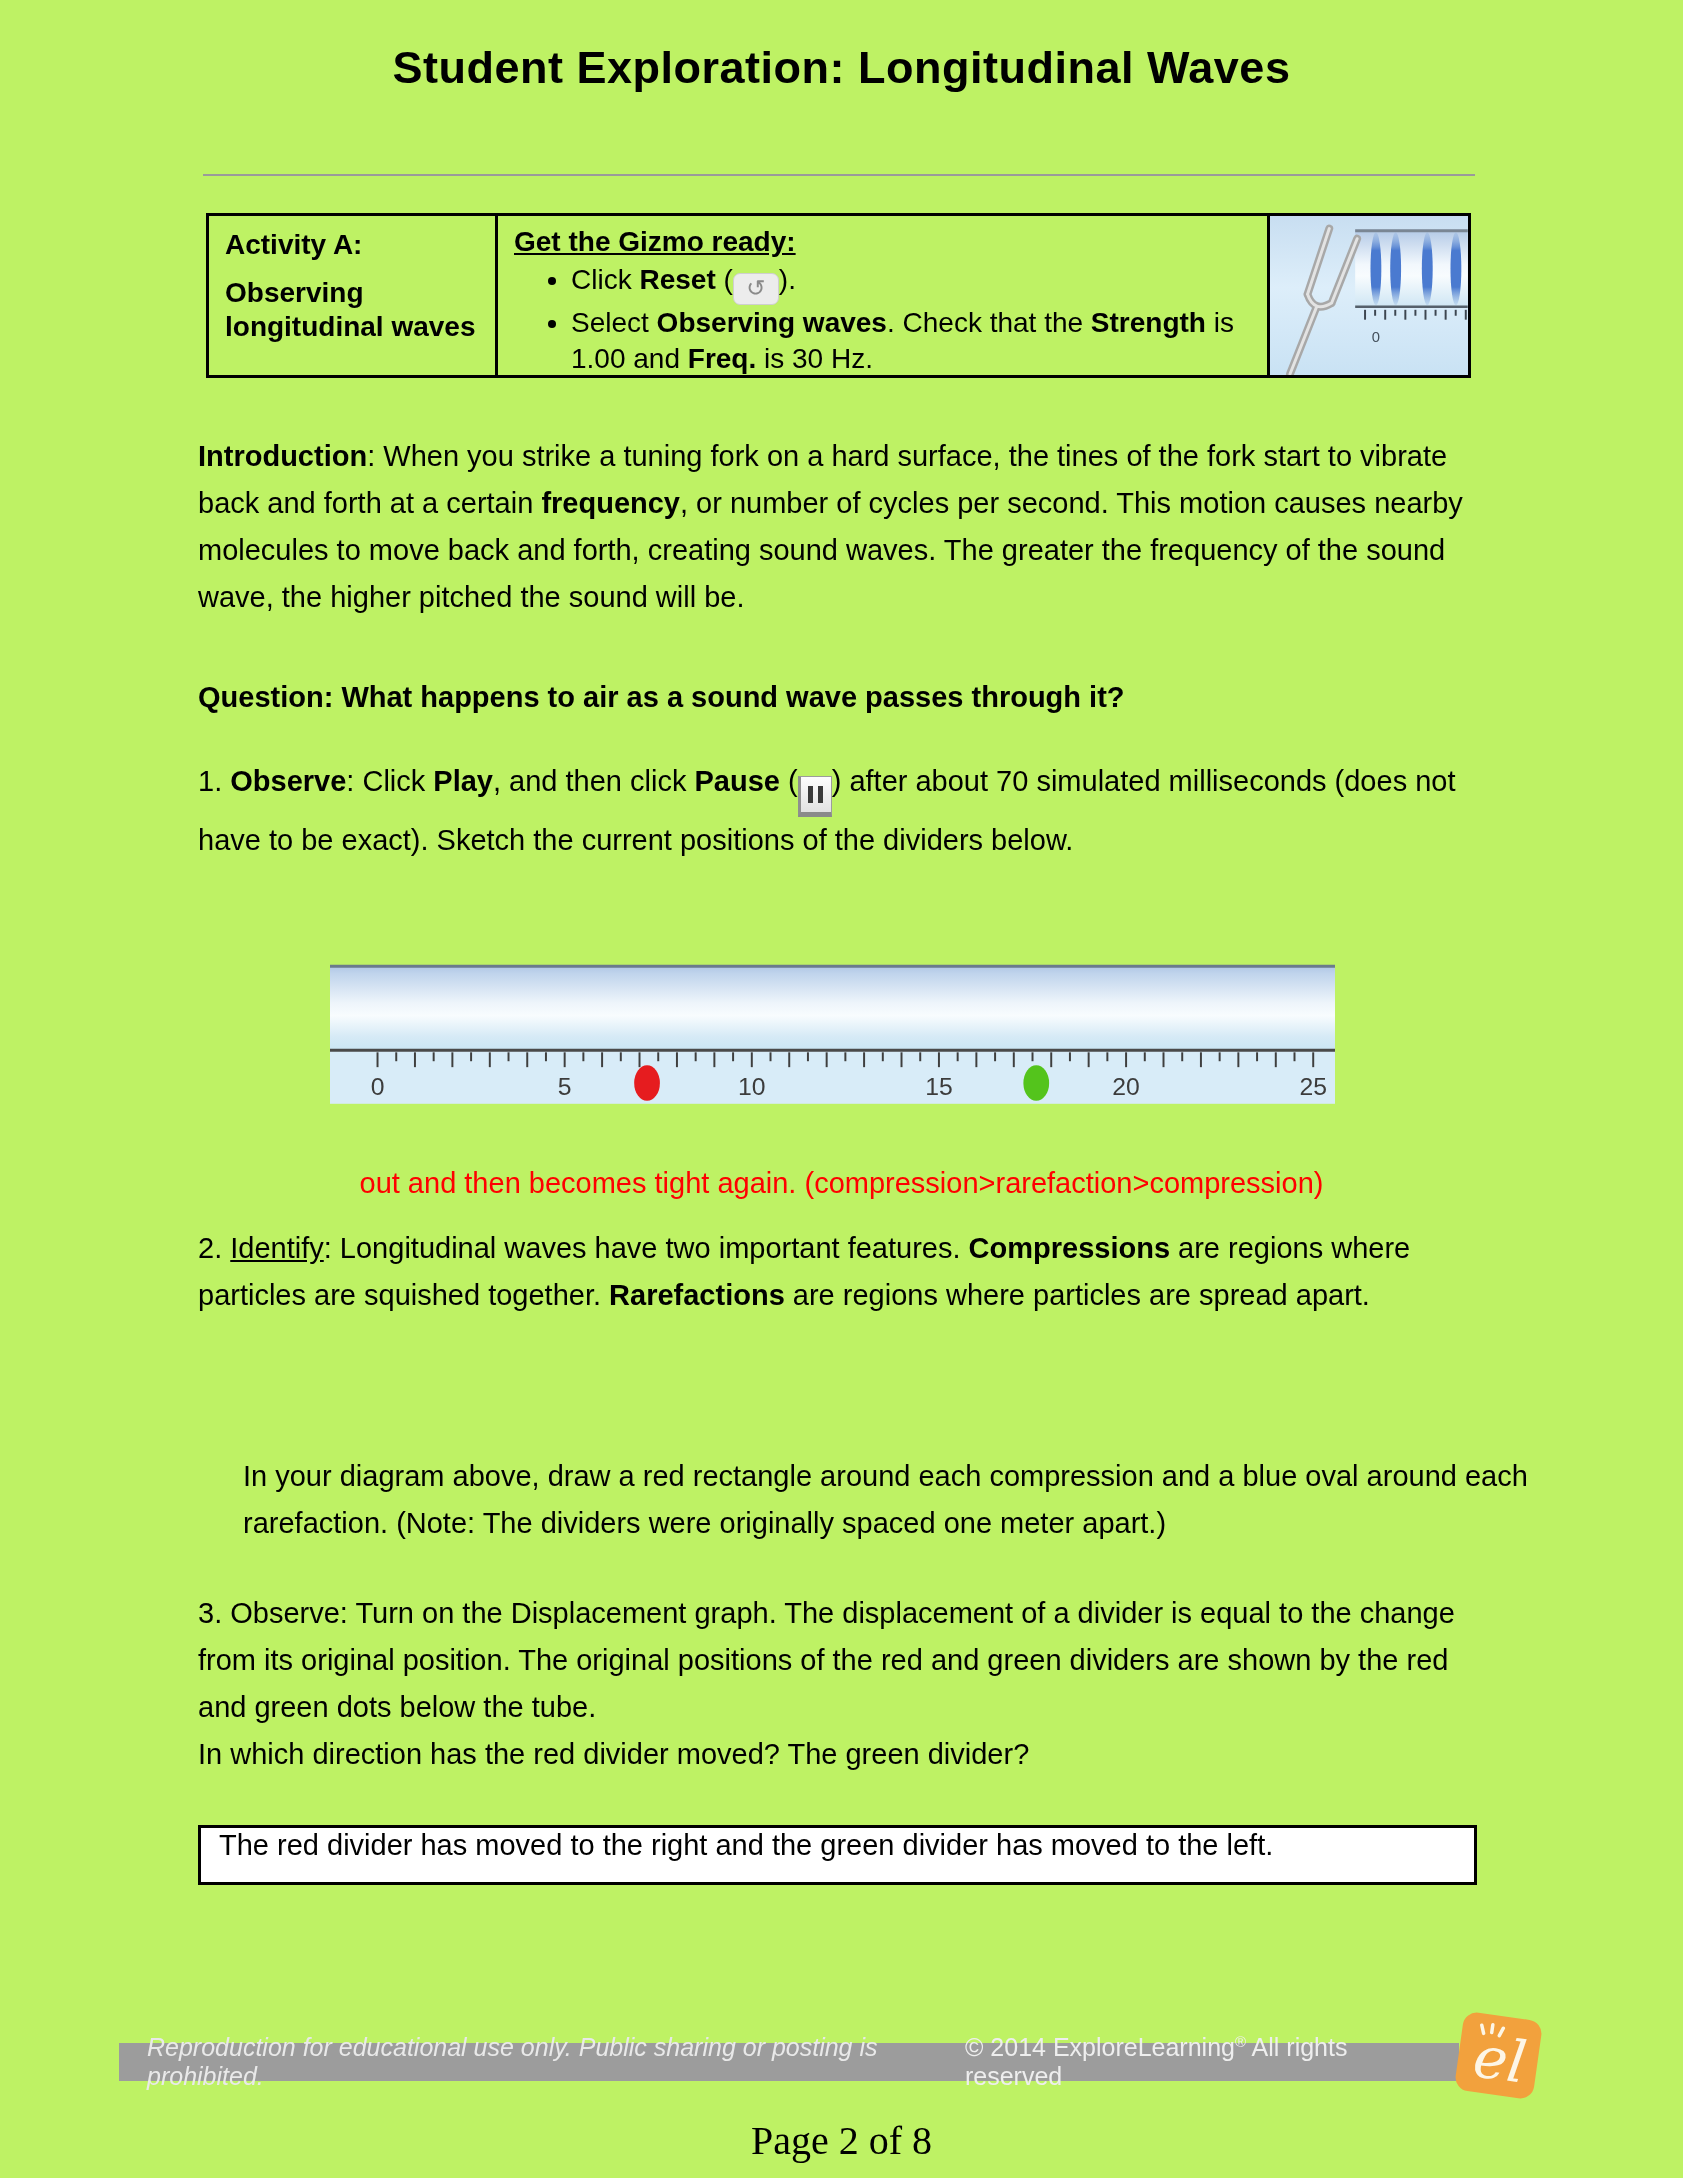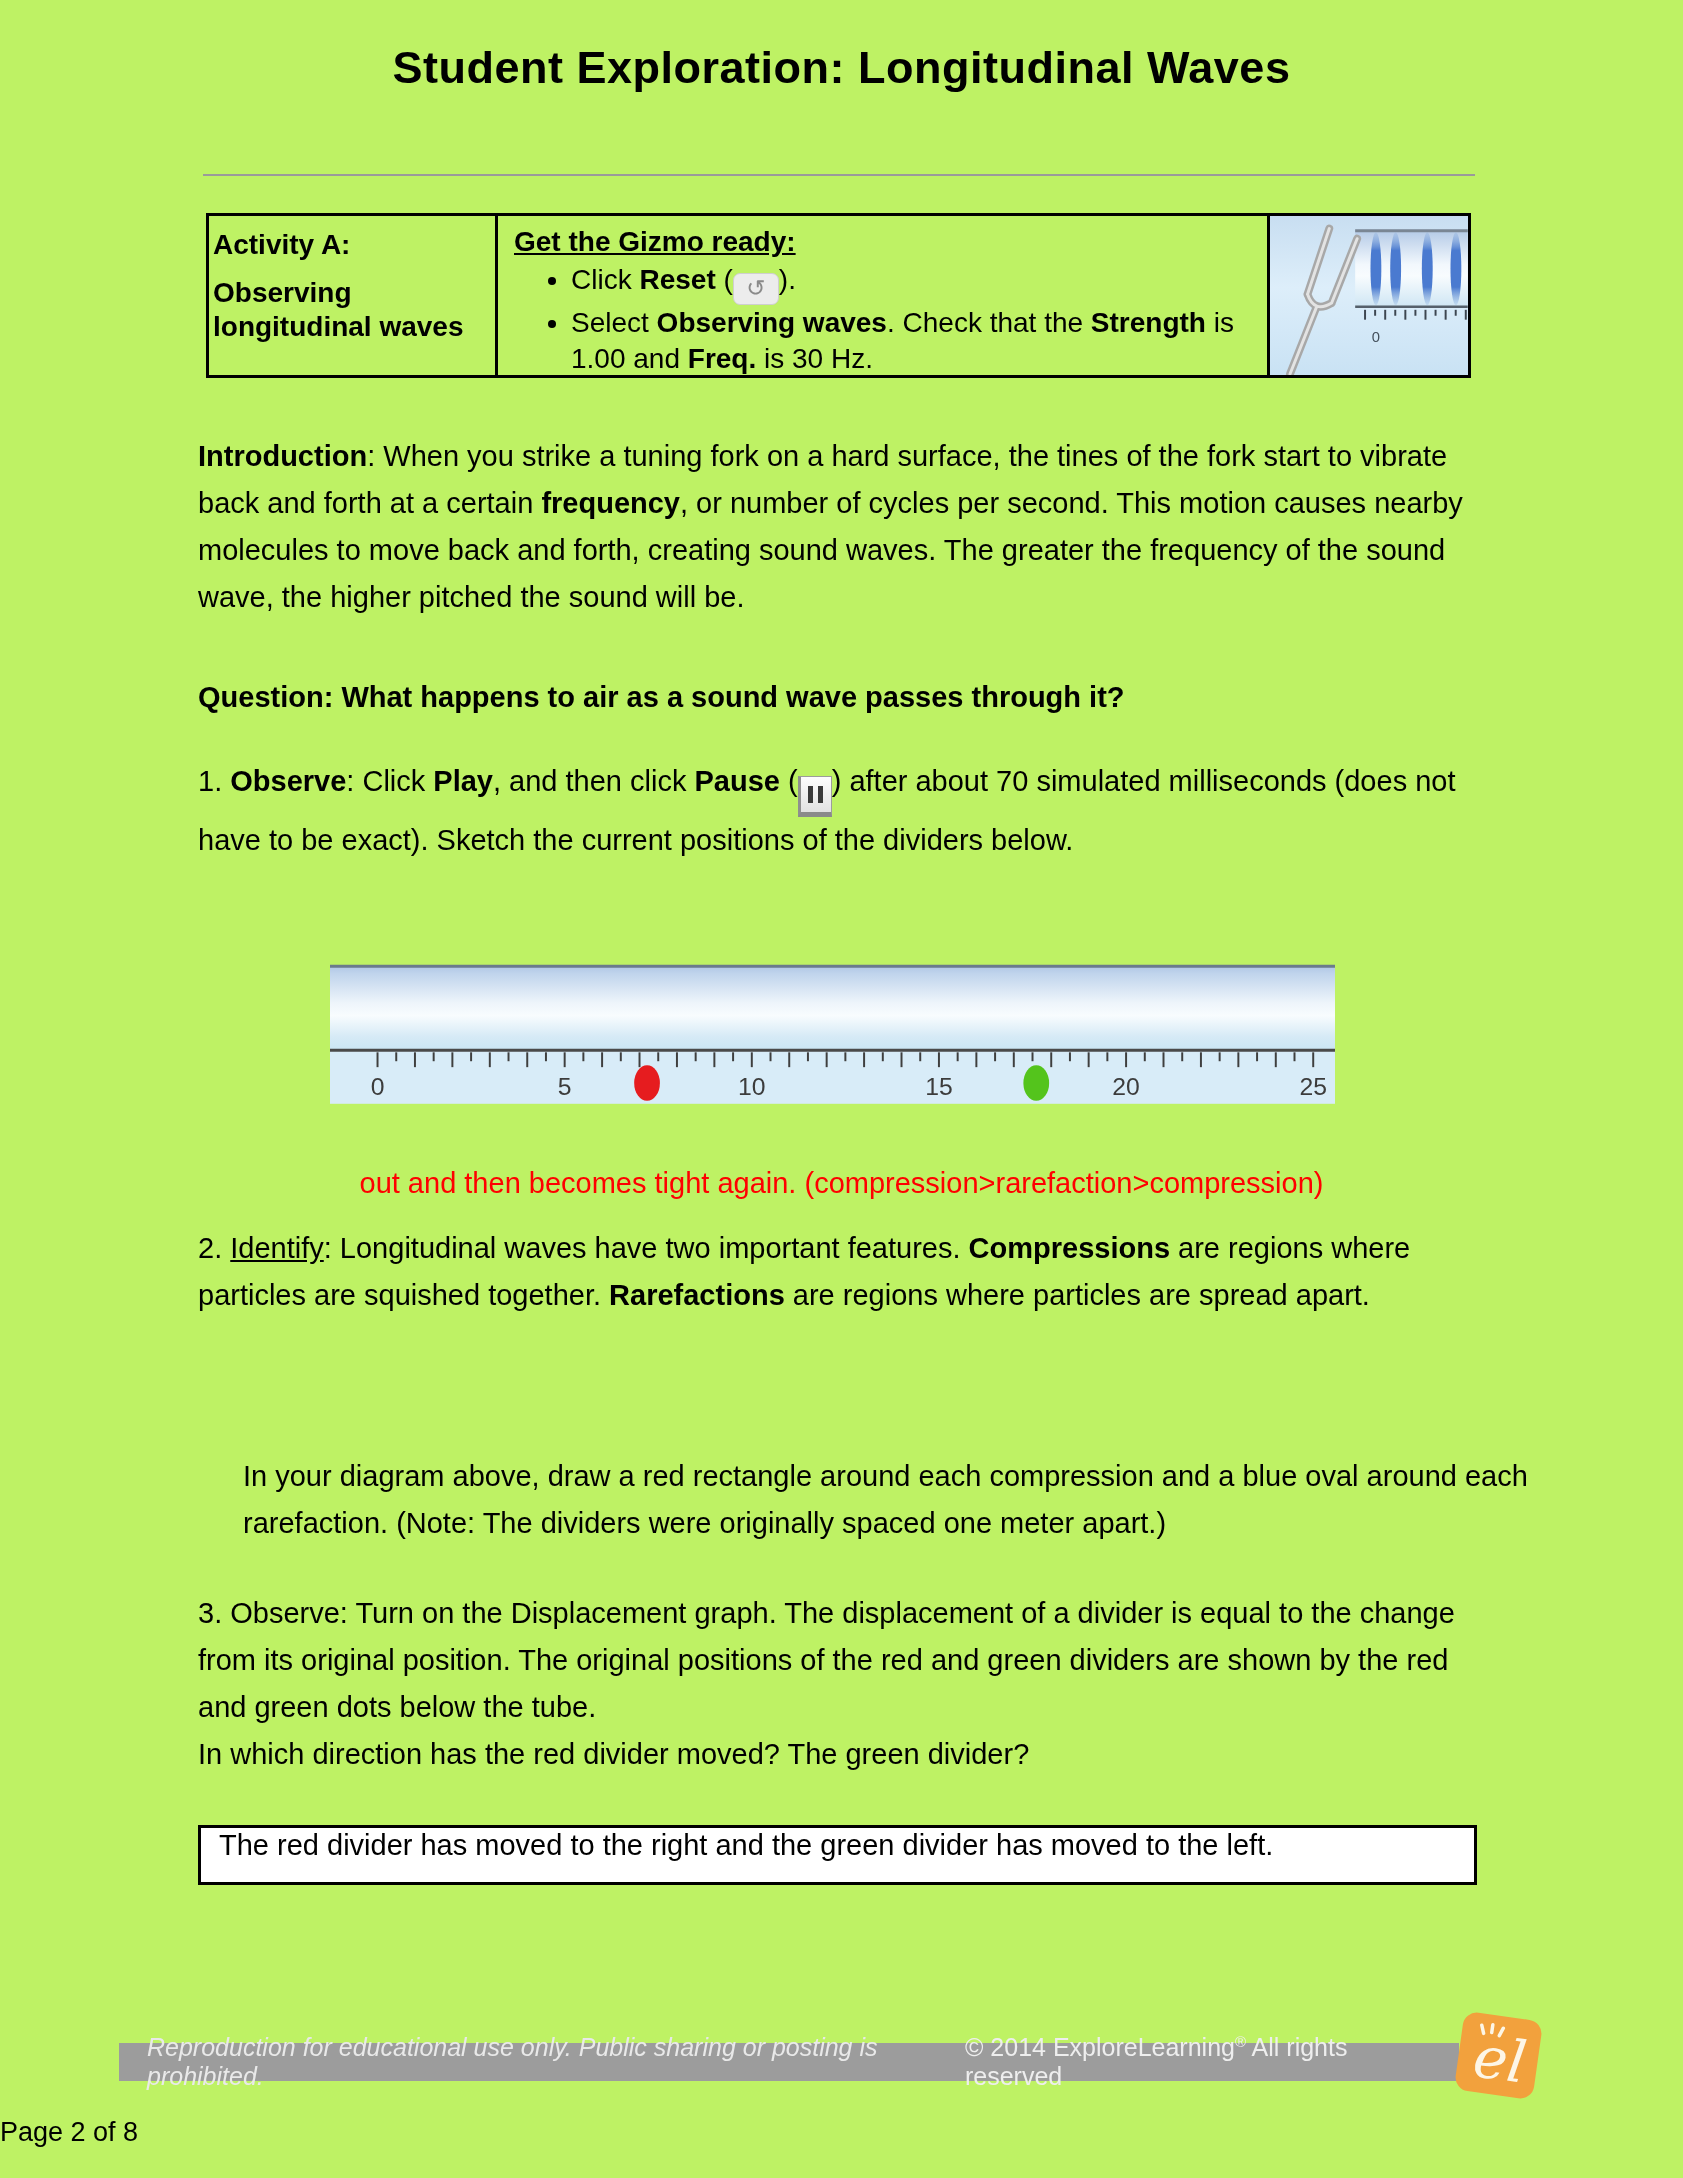--- a/index.html
+++ b/index.html
@@ -9,21 +9,21 @@
   .u{text-decoration:underline;}
 
   #title{position:absolute;top:42px;left:0;width:100%;text-align:center;
          font-size:45px;font-weight:bold;letter-spacing:0.5px;}
   #top-rule{position:absolute;top:174px;left:203px;width:1272px;border-top:2px solid #9a9a9a;}
 
   
   #activity-table{position:absolute;top:213px;left:206px;width:1265px;height:165px;
                   display:flex;border:3px solid #000;box-sizing:border-box;}
   .cell{box-sizing:border-box;}
-  #cell-activity{width:289px;border-right:3px solid #000;padding:12px 4px;
+  #cell-activity{width:289px;border-right:3px solid #000;padding:12px 16px;
                  font-size:28px;font-weight:bold;line-height:34px;}
   #activity-label{margin-bottom:14px;}
   #cell-ready{flex:1;border-right:3px solid #000;padding:8px 16px;font-size:28px;line-height:36px;}
   #ready-header{font-weight:bold;text-decoration:underline;margin-bottom:2px;}
   #ready-list{margin:2px 0 0 57px;padding:0;}
   #ready-list li{line-height:36px;}
   #cell-image{width:198px;position:relative;overflow:hidden;
               background:linear-gradient(180deg,#c8def1,#ddeefa 45%,#c9e2f4);}
   #cell-image svg{display:block;}
 
@@ -56,21 +56,21 @@
   #answer-box{position:absolute;left:198px;top:1777px;width:1279px;box-sizing:border-box;
               border:3px solid #000;padding:1px 18px 20px;font-size:29px;background:#fff;margin-top:48px;}
 
   
   #footer-bar{position:absolute;left:119px;top:2043px;width:1340px;height:38px;background:#9c9c9c;
               display:flex;align-items:center;justify-content:space-between;
               padding:0 28px;box-sizing:border-box;color:#eeeeee;font-size:25px;}
   #footer-left-text{font-style:italic;color:#e9e9e9;}
   #footer-copyright sup{font-size:15px;}
   #explorelearning-logo{position:absolute;left:1451px;top:2006px;width:95px;height:99px;}
-  #page-number{position:absolute;top:2117px;left:0;width:100%;text-align:left;font-size:27px;}
+  #page-number{position:absolute;top:2117px;left:0;width:100%;text-align:center;font-size:40px;font-family:Liberation Serif, serif;}
 
   .mini-label{font-family:"Liberation Sans",sans-serif;font-size:15px;fill:#44505c;text-anchor:middle;}
   #mini-ticks line{stroke:#3d4650;stroke-width:2;}
 </style>
 </head>
 <body>
 
 <div id="page">
 
   <div id="title">Student Exploration: Longitudinal Waves</div>

